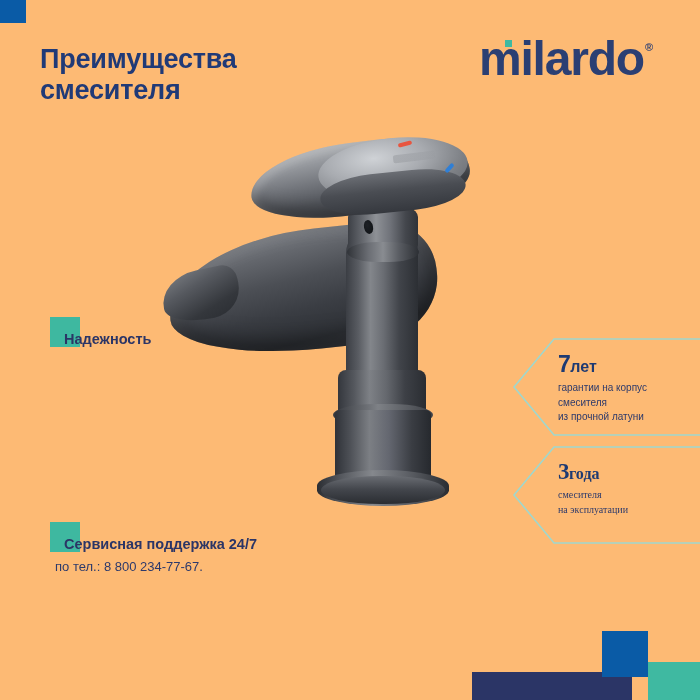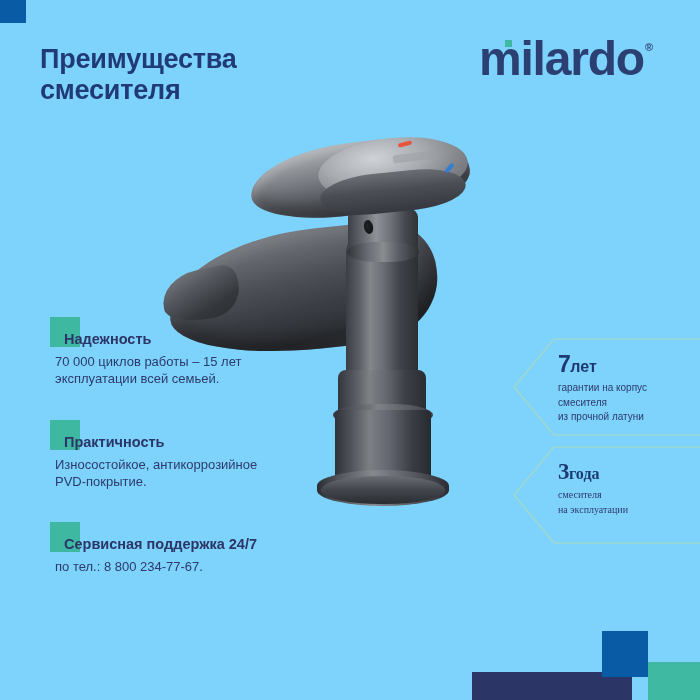--- a/index.html
+++ b/index.html
@@ -3,21 +3,21 @@
 <meta charset="utf-8">
 <style>
   html,body{margin:0;padding:0;}
   body{
     width:700px;height:700px;
     background:#ffffff;
     font-family:"Liberation Sans", sans-serif;
     overflow:hidden;
     position:relative;
   }
-  .stage{position:relative;width:700px;height:700px;overflow:hidden;background:#7dd3fc;}
+  .stage{position:relative;width:700px;height:700px;overflow:hidden;background:#fdba74;}
 
   
   .corner-accent{
     position:absolute;left:0;top:0;width:26px;height:23px;
     background:#0a5ba6;
   }
 
   
   .page-title{
     position:absolute;left:40px;top:44px;width:300px;
@@ -241,34 +241,22 @@
     <div class="fx mark-cold"></div>
     <div class="fx base-cap"></div>
     <div class="fx base-col"></div>
     <div class="fx base-flange"></div>
     <div class="fx base-flange2"></div>
   </div>
 
   <div class="feature" id="feature-0">
     <div class="chip"></div>
     <div class="f-title">Надежность</div>
-    <div class="f-desc">
-      <span>70 000 циклов работы – 15 лет</span>
-      <span>эксплуатации всей семьей.</span>
-    </div>
-  </div>
-
-  <div class="feature" id="feature-1">
-    <div class="chip"></div>
-    <div class="f-title">Практичность</div>
-    <div class="f-desc">
-      <span>Износостойкое, антикоррозийное</span>
-      <span>PVD-покрытие.</span>
-    </div>
-  </div>
+  </div>
+
 
   <div class="feature" id="feature-2">
     <div class="chip"></div>
     <div class="f-title">Сервисная поддержка 24/7</div>
     <div class="f-desc">
       <span>по тел.: 8 800 234-77-67.</span>
     </div>
   </div>
 
   <div class="badge" id="badge-0">

